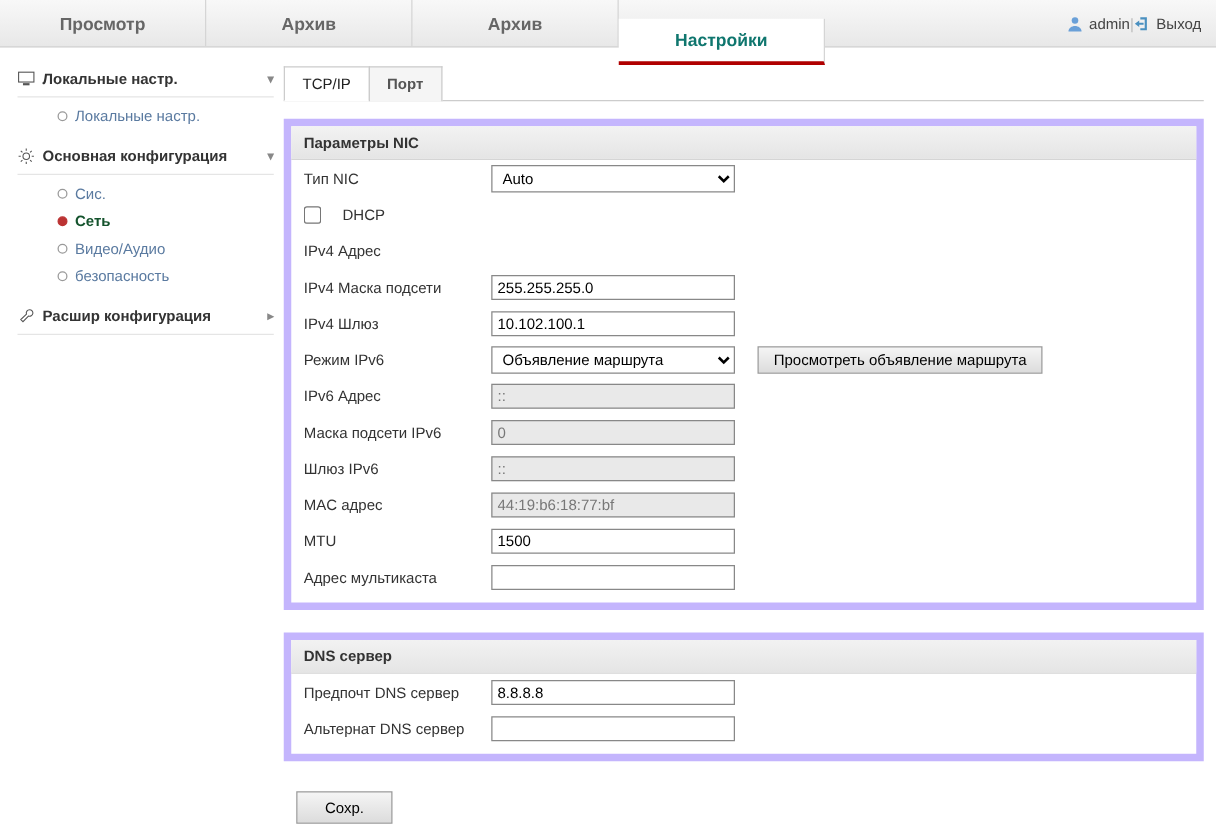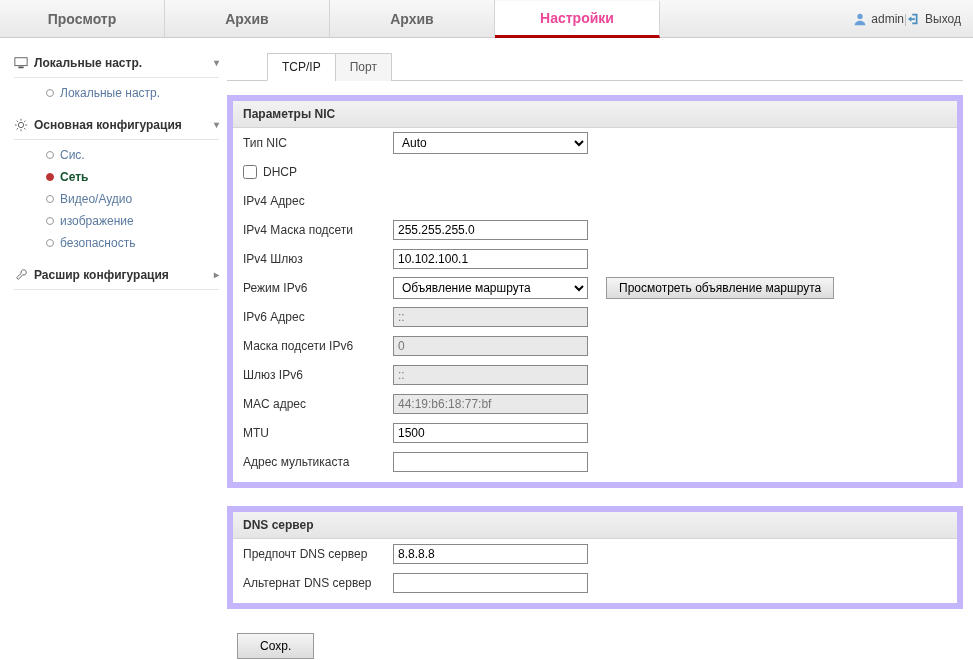--- a/index.html
+++ b/index.html
@@ -2,21 +2,21 @@
 <html><head>
   <meta charset="utf-8">
   <style>
     * { box-sizing: border-box; margin: 0; padding: 0; }
     body { font-family: Arial, sans-serif; font-size: 12px; color: #333; background: #fff; width: 973px; }
     
     
     .topnav { display: flex; align-items: center; height: 38px; background: linear-gradient(to bottom, #f8f8f8, #e8e8e8); border-bottom: 1px solid #ccc; padding-right: 12px; }
     .topnav-tabs { display: flex; height: 100%; }
     .topnav-tab { display: flex; align-items: center; justify-content: center; width: 165px; font-size: 14px; font-weight: bold; color: #666; cursor: pointer; border-right: 1px solid #d5d5d5; }
-    .topnav-tab.active { background: #fff; color: #ec4899; border-bottom: 3px solid #b00000; position: relative; top: 1px; height: calc(100% - 0px); }
+    .topnav-tab.active { background: #fff; color: #0f766e; border-bottom: 3px solid #b00000; position: relative; top: 15px; height: calc(100% - 0px); }
     .topnav-right { margin-left: auto; display: flex; align-items: center; gap: 0; color: #444; }
     .sep { color: #bbb; }
     .icon-svg { width: 14px; height: 14px; display: inline-block; vertical-align: middle; }
     .logout { display: flex; align-items: center; gap: 4px; cursor: pointer; }
     .user { display: flex; align-items: center; gap: 4px; }
     
     
     .layout { display: flex; }
     
     
@@ -27,32 +27,32 @@
     .side-item { display: flex; align-items: center; gap: 6px; height: 22px; color: #5a7aa0; cursor: pointer; }
     .side-item .bullet { width: 8px; height: 8px; border: 1px solid #999; border-radius: 50%; background: #fff; }
     .side-item.sel { color: #14532d; font-weight: bold; }
     .side-item.sel .bullet { border-color: #b33; background: #b33; }
     .side-group { margin-bottom: 10px; }
     .group-icon { width: 14px; height: 14px; }
     
     
     .main { flex: 1; padding: 14px 10px 10px 2px; }
     .subtabs { display: flex; border-bottom: 1px solid #ccc; margin-bottom: 14px; }
-    .subtab { padding: 6px 14px; border: 1px solid #ccc; border-bottom: none; background: #f5f5f5; cursor: pointer; position: relative; top: 1px; color: #555; margin-left: 40px; }
+    .subtab { padding: 6px 14px; border: 1px solid #ccc; border-bottom: none; background: #f5f5f5; cursor: pointer; position: relative; top: 1px; color: #555; }
     .subtab.active { background: #fff; border-bottom: 1px solid #fff; color: #222; }
-    .subtab + .subtab { margin-left: -1px; }
+    .subtab + .subtab { margin-left: -1px; font-weight: bold; }
     
     .panel { border: 6px solid #c4b5fd; padding-bottom: 6px; margin-bottom: 18px; }
     .panel-title { background: linear-gradient(to bottom,#f2f2f2,#e5e5e5); padding: 6px 10px; font-weight: bold; border-bottom: 1px solid #d5d5d5; }
     .row { display: flex; align-items: center; height: 29px; padding: 0 10px; }
     .row .lbl { width: 150px; color: #333; }
     .row input[type=text], .row select { width: 195px; height: 20px; border: 1px solid #888; padding: 0 4px; font-size: 12px; background: #fff; }
     .row select { height: 22px; }
     .row input[disabled] { background: #e9e9e9; color: #777; }
-    .row .chk { display: flex; align-items: flex-end; gap: 6px; }
+    .row .chk { display: flex; align-items: flex-end; gap: 17px; }
     .row .chk input { width: 14px; height: 14px; }
     .btn { background: linear-gradient(to bottom,#f5f5f5,#dcdcdc); border: 1px solid #999; padding: 3px 12px; cursor: pointer; font-size: 12px; }
     .row .btn { margin-left: 18px; }
     
     .footer { display: flex; justify-content: flex-start; padding: 6px 10px 14px; }
     .footer .btn { padding: 5px 22px; }
   </style>
 </head>
 <body>
 
@@ -118,24 +118,20 @@
         <div class="side-item sel">
             <span class="bullet"></span>
             <span>Сеть</span>
           </div>
         <div class="side-item">
             <span class="bullet"></span>
             <span>Видео/Аудио</span>
           </div>
         <div class="side-item">
             <span class="bullet"></span>
-            <span>изображение</span>
-          </div>
-        <div class="side-item">
-            <span class="bullet"></span>
             <span>безопасность</span>
           </div>
       </div>
     </div>
 
     <div class="side-group">
       <div class="side-group-head">
         <svg class="group-icon" viewBox="0 0 16 16">
             <path d="M11 2a3 3 0 0 0-2.8 4L3 11l2 2 5-5.2A3 3 0 1 0 11 2z" fill="none" stroke="#555"></path>
           </svg>

